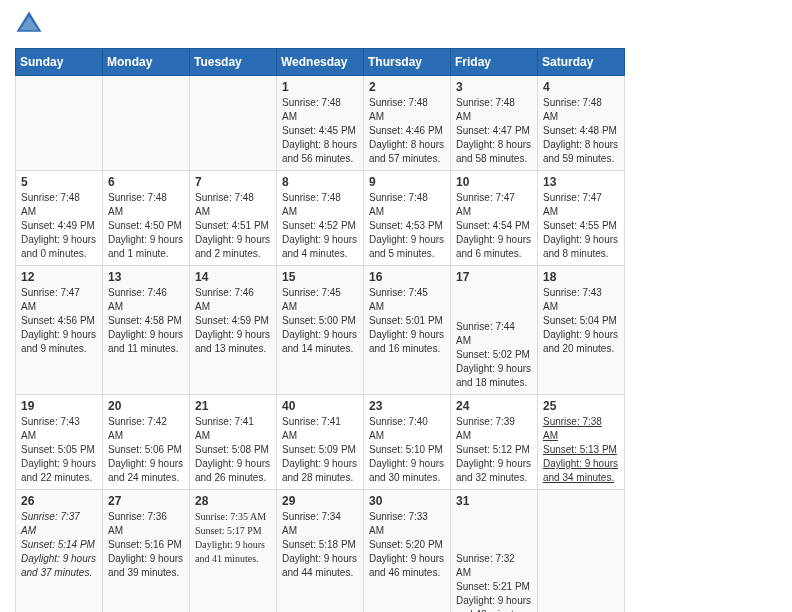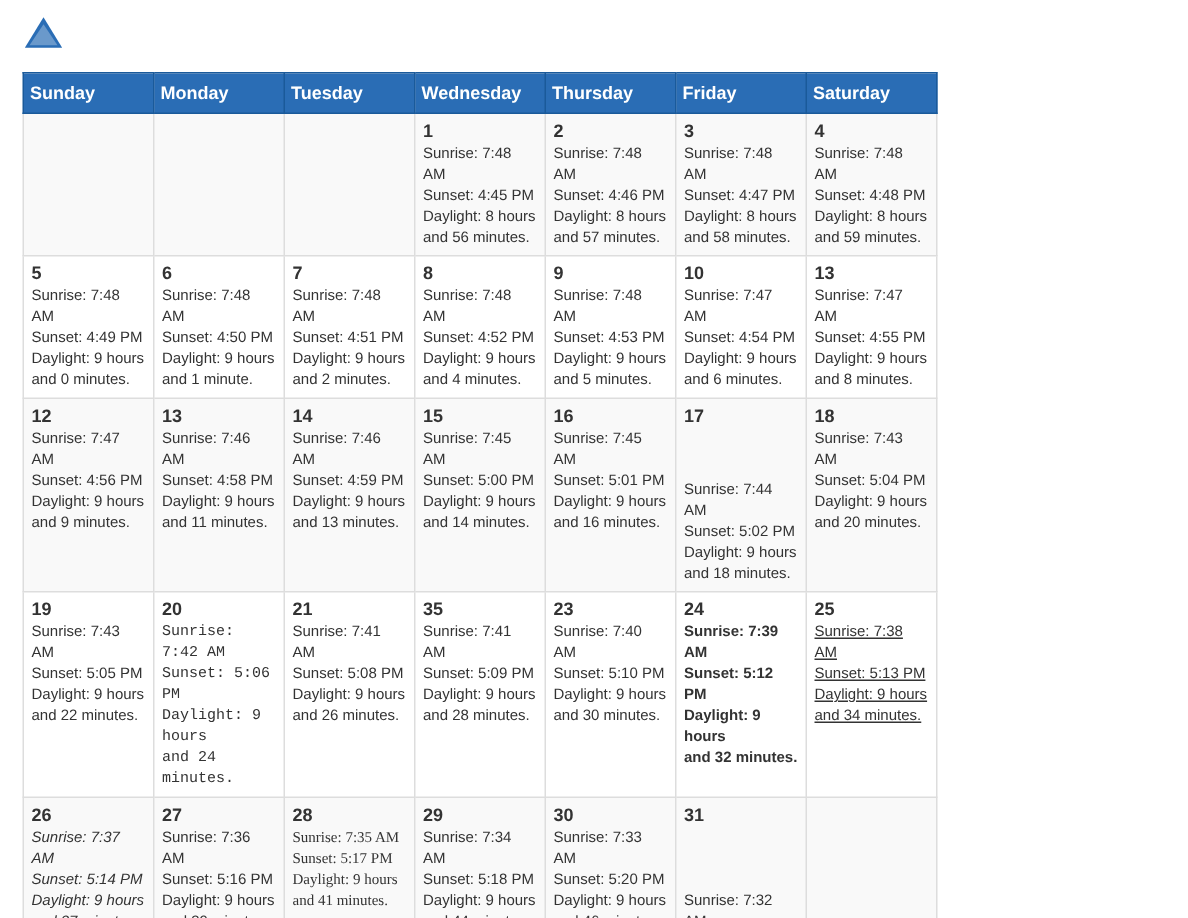--- a/index.html
+++ b/index.html
@@ -265,49 +265,49 @@
         <tr>
           <td>
             <span class="day-num">19</span>
             <div class="day-info" style="white-space: pre-line;">Sunrise: 7:43 AM
 Sunset: 5:05 PM
 Daylight: 9 hours
 and 22 minutes.</div>
           </td>
           <td>
             <span class="day-num">20</span>
-            <div class="day-info" style="white-space: pre-line; font-family: Liberation Mono, monospace;">Sunrise: 7:42 AM
+            <div class="day-info" style="white-space: pre-line;">Sunrise: 7:42 AM
 Sunset: 5:06 PM
 Daylight: 9 hours
 and 24 minutes.</div>
           </td>
           <td>
             <span class="day-num">21</span>
             <div class="day-info" style="white-space: pre-line;">Sunrise: 7:41 AM
 Sunset: 5:08 PM
 Daylight: 9 hours
 and 26 minutes.</div>
           </td>
           <td>
-            <span class="day-num">35</span>
+            <span class="day-num">40</span>
             <div class="day-info" style="white-space: pre-line;">Sunrise: 7:41 AM
 Sunset: 5:09 PM
 Daylight: 9 hours
 and 28 minutes.</div>
           </td>
           <td>
             <span class="day-num">23</span>
             <div class="day-info" style="white-space: pre-line;">Sunrise: 7:40 AM
 Sunset: 5:10 PM
 Daylight: 9 hours
 and 30 minutes.</div>
           </td>
           <td>
             <span class="day-num">24</span>
-            <div class="day-info" style="white-space: pre-line; font-weight: bold;">Sunrise: 7:39 AM
+            <div class="day-info" style="white-space: pre-line;">Sunrise: 7:39 AM
 Sunset: 5:12 PM
 Daylight: 9 hours
 and 32 minutes.</div>
           </td>
           <td>
             <span class="day-num">25</span>
             <div class="day-info" style="white-space: pre-line; text-decoration: underline;">Sunrise: 7:38 AM
 Sunset: 5:13 PM
 Daylight: 9 hours
 and 34 minutes.</div>

